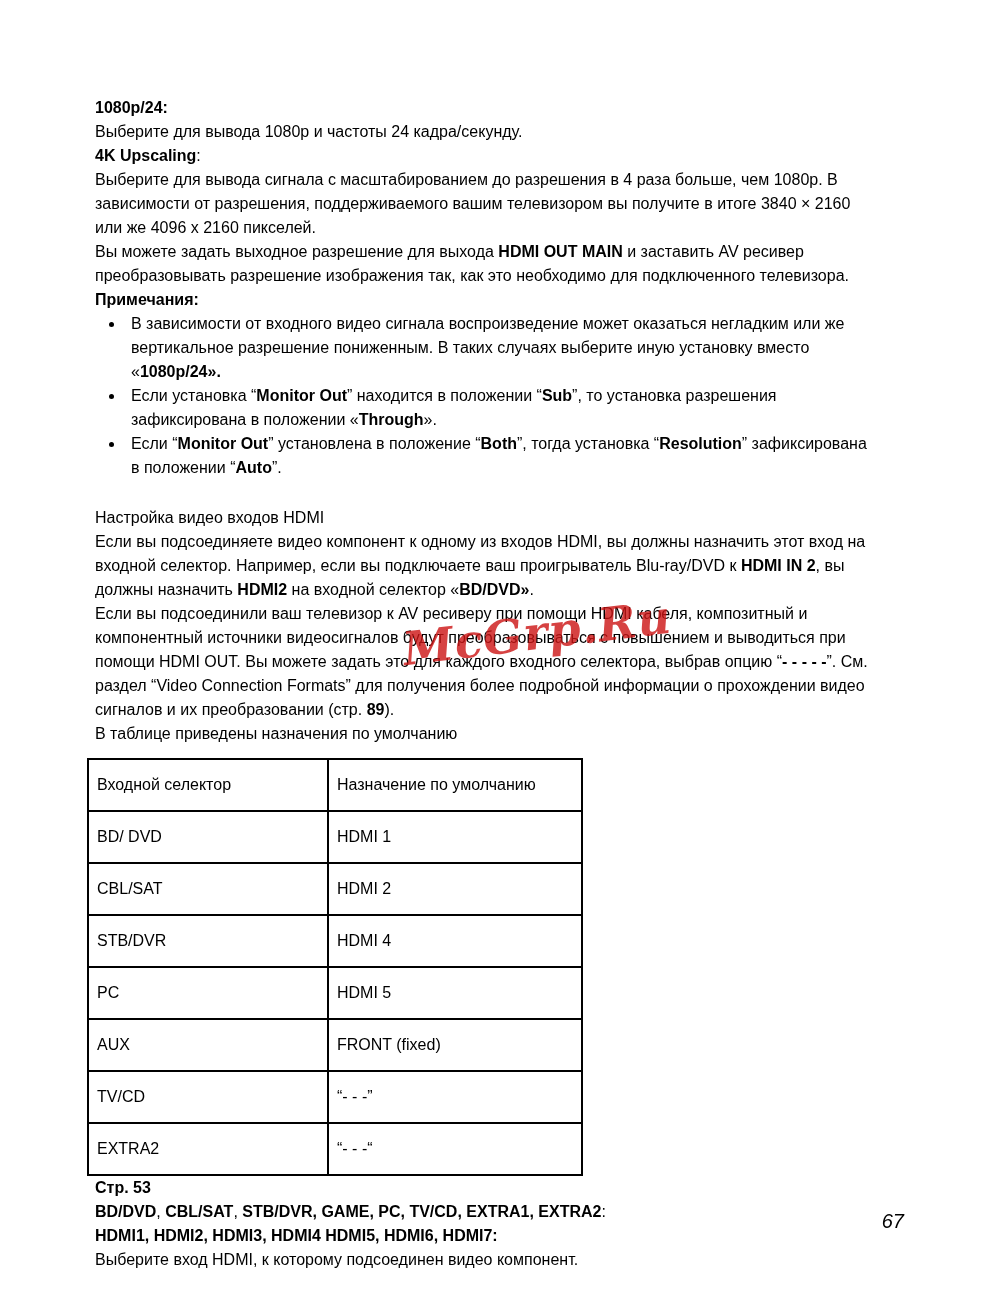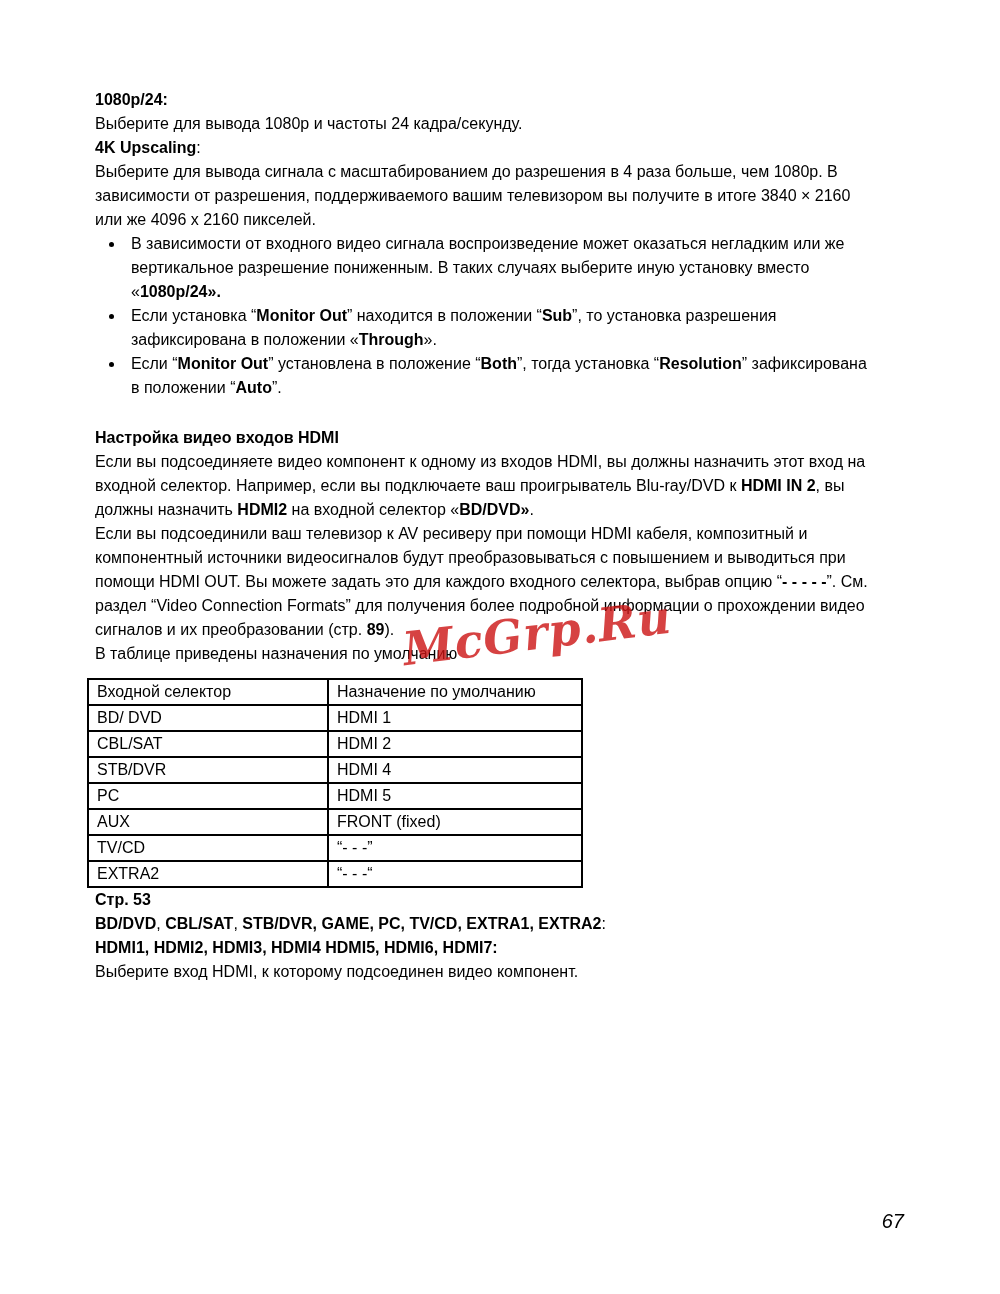--- a/index.html
+++ b/index.html
@@ -8,54 +8,54 @@
     width: 1000px;
     height: 1294px;
     position: relative;
     font-family: "Liberation Sans", sans-serif;
     color: #000;
     overflow: hidden;
   }
   .content {
     position: absolute;
     left: 95px;
-    top: 88px;
+    top: 96px;
     width: 785px;
     font-size: 16px;
     line-height: 24px;
   }
   .b { font-weight: bold; }
   p[data-name] { margin: 0; }
   .gap-top { margin-top: 24px; }
   .gap-top-lg { margin-top: 30px; }
   ul.notes {
     list-style: disc;
     margin: 0 4px 0 8px;
     padding-left: 22px;
   }
   ul.notes li { padding-left: 6px; }
   h2.section-heading {
     font-size: 16px;
     line-height: 24px;
-    font-weight: bold;
+    font-weight: normal;
     margin-top: 26px;
   }
   table.assign {
     border-collapse: collapse;
     margin-top: 12px;
     margin-left: -8px;
     width: 494px;
     table-layout: fixed;
   }
   table.assign th, table.assign td {
     border: 2px solid #000;
     font-size: 16px;
     font-weight: normal;
     text-align: left;
-    padding: 2px 8px;
+    padding: 15px 8px;
     height: 23px;
     line-height: 20px;
   }
   table.assign col.c1 { width: 240px; }
   table.assign col.c2 { width: 254px; }
   .page-number {
     position: absolute;
     top: 1210px;
     right: 96px;
     font-size: 20px;
@@ -77,20 +77,22 @@
 </style>
 </head>
 <body>
 
 <div class="content" data-name="document-content">
 
   <p data-name="label-1080p24"><span class="b" data-name="text-run-bold">1080p/24:</span></p>
   <p data-name="desc-1080p24"><span data-name="text-run">Выберите для вывода 1080p и частоты 24 кадра/секунду.</span></p>
   <p data-name="label-4k-upscaling"><span class="b" data-name="text-run-bold">4K Upscaling</span><span data-name="text-run">:</span></p>
   <p data-name="desc-4k-upscaling"><span data-name="text-run">Выберите для вывода сигнала с масштабированием до разрешения в 4 раза больше, чем 1080p. В зависимости от разрешения, поддерживаемого вашим телевизором вы получите в итоге 3840 × 2160 или же 4096 x 2160 пикселей.</span></p>
+  <p data-name="para-hdmi-out-main"><span data-name="text-run">Вы можете задать выходное разрешение для выхода </span><span class="b" data-name="text-run-bold">HDMI OUT MAIN</span><span data-name="text-run"> и заставить AV ресивер преобразовывать разрешение изображения так, как это необходимо для подключенного телевизора.</span></p>
+  <p data-name="notes-heading"><span class="b" data-name="text-run-bold">Примечания:</span></p>
 
   <ul class="notes" data-name="notes-list">
     <li data-name="note-item"><span data-name="text-run">В зависимости от входного видео сигнала воспроизведение может оказаться негладким или же вертикальное разрешение пониженным. В таких случаях выберите иную установку вместо «</span><span class="b" data-name="text-run-bold">1080p/24».</span></li>
     <li data-name="note-item"><span data-name="text-run">Если установка “</span><span class="b" data-name="text-run-bold">Monitor Out</span><span data-name="text-run">” находится в положении “</span><span class="b" data-name="text-run-bold">Sub</span><span data-name="text-run">”, то установка разрешения зафиксирована в положении «</span><span class="b" data-name="text-run-bold">Through</span><span data-name="text-run">».</span></li>
     <li data-name="note-item"><span data-name="text-run">Если “</span><span class="b" data-name="text-run-bold">Monitor Out</span><span data-name="text-run">” установлена в положение “</span><span class="b" data-name="text-run-bold">Both</span><span data-name="text-run">”, тогда установка “</span><span class="b" data-name="text-run-bold">Resolution</span><span data-name="text-run">” зафиксирована в положении “</span><span class="b" data-name="text-run-bold">Auto</span><span data-name="text-run">”.</span></li>
   </ul>
 
   <h2 class="section-heading" data-name="hdmi-inputs-heading">Настройка видео входов HDMI</h2>
   <p data-name="para-hdmi-assign"><span data-name="text-run">Если вы подсоединяете видео компонент к одному из входов HDMI, вы должны назначить этот вход на входной селектор. Например, если вы подключаете ваш проигрыватель Blu-ray/DVD к </span><span class="b" data-name="text-run-bold">HDMI IN 2</span><span data-name="text-run">, вы должны назначить </span><span class="b" data-name="text-run-bold">HDMI2</span><span data-name="text-run"> на входной селектор «</span><span class="b" data-name="text-run-bold">BD/DVD»</span><span data-name="text-run">.</span></p>
   <p class="gap-top" data-name="para-upconvert"><span data-name="text-run">Если вы подсоединили ваш телевизор к AV ресиверу при помощи HDMI кабеля, композитный и компонентный источники видеосигналов будут преобразовываться с повышением и выводиться при помощи HDMI OUT. Вы можете задать это для каждого входного селектора, выбрав опцию  “</span><span class="b" data-name="text-run-bold">- - - - -</span><span data-name="text-run">”. См. раздел “Video Connection Formats” для получения более подробной информации о прохождении видео сигналов и их преобразовании (стр. </span><span class="b" data-name="text-run-bold">89</span><span data-name="text-run">).</span></p>

